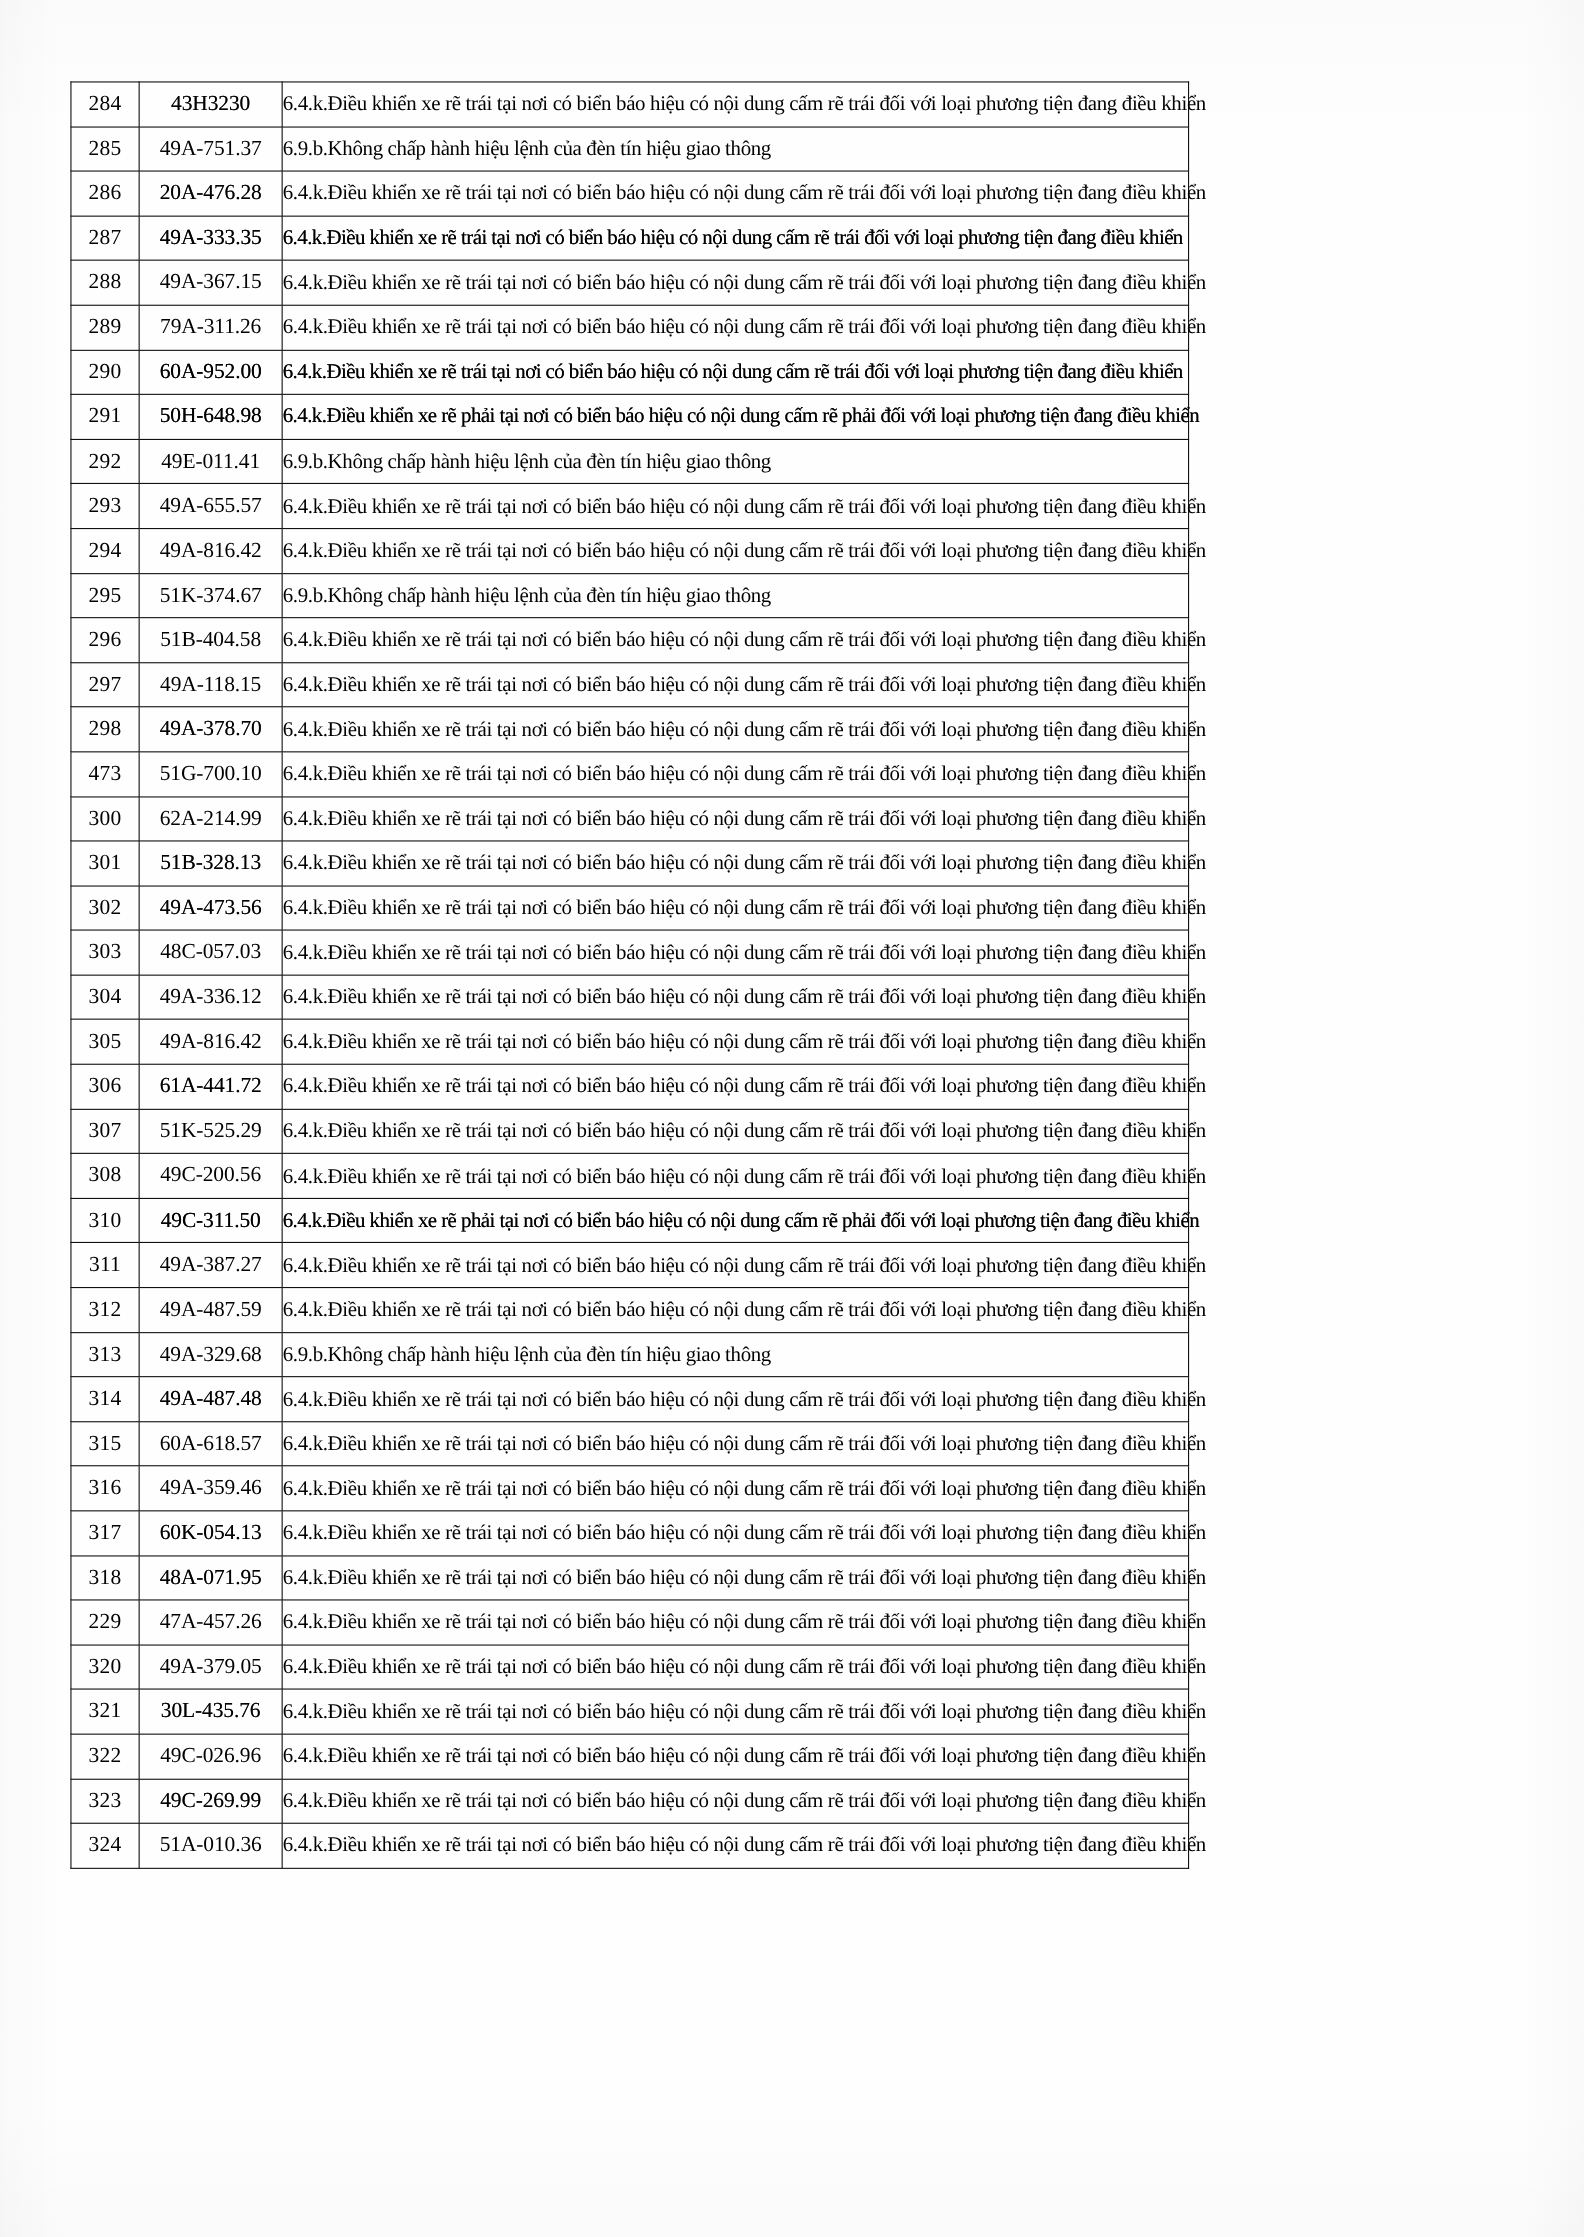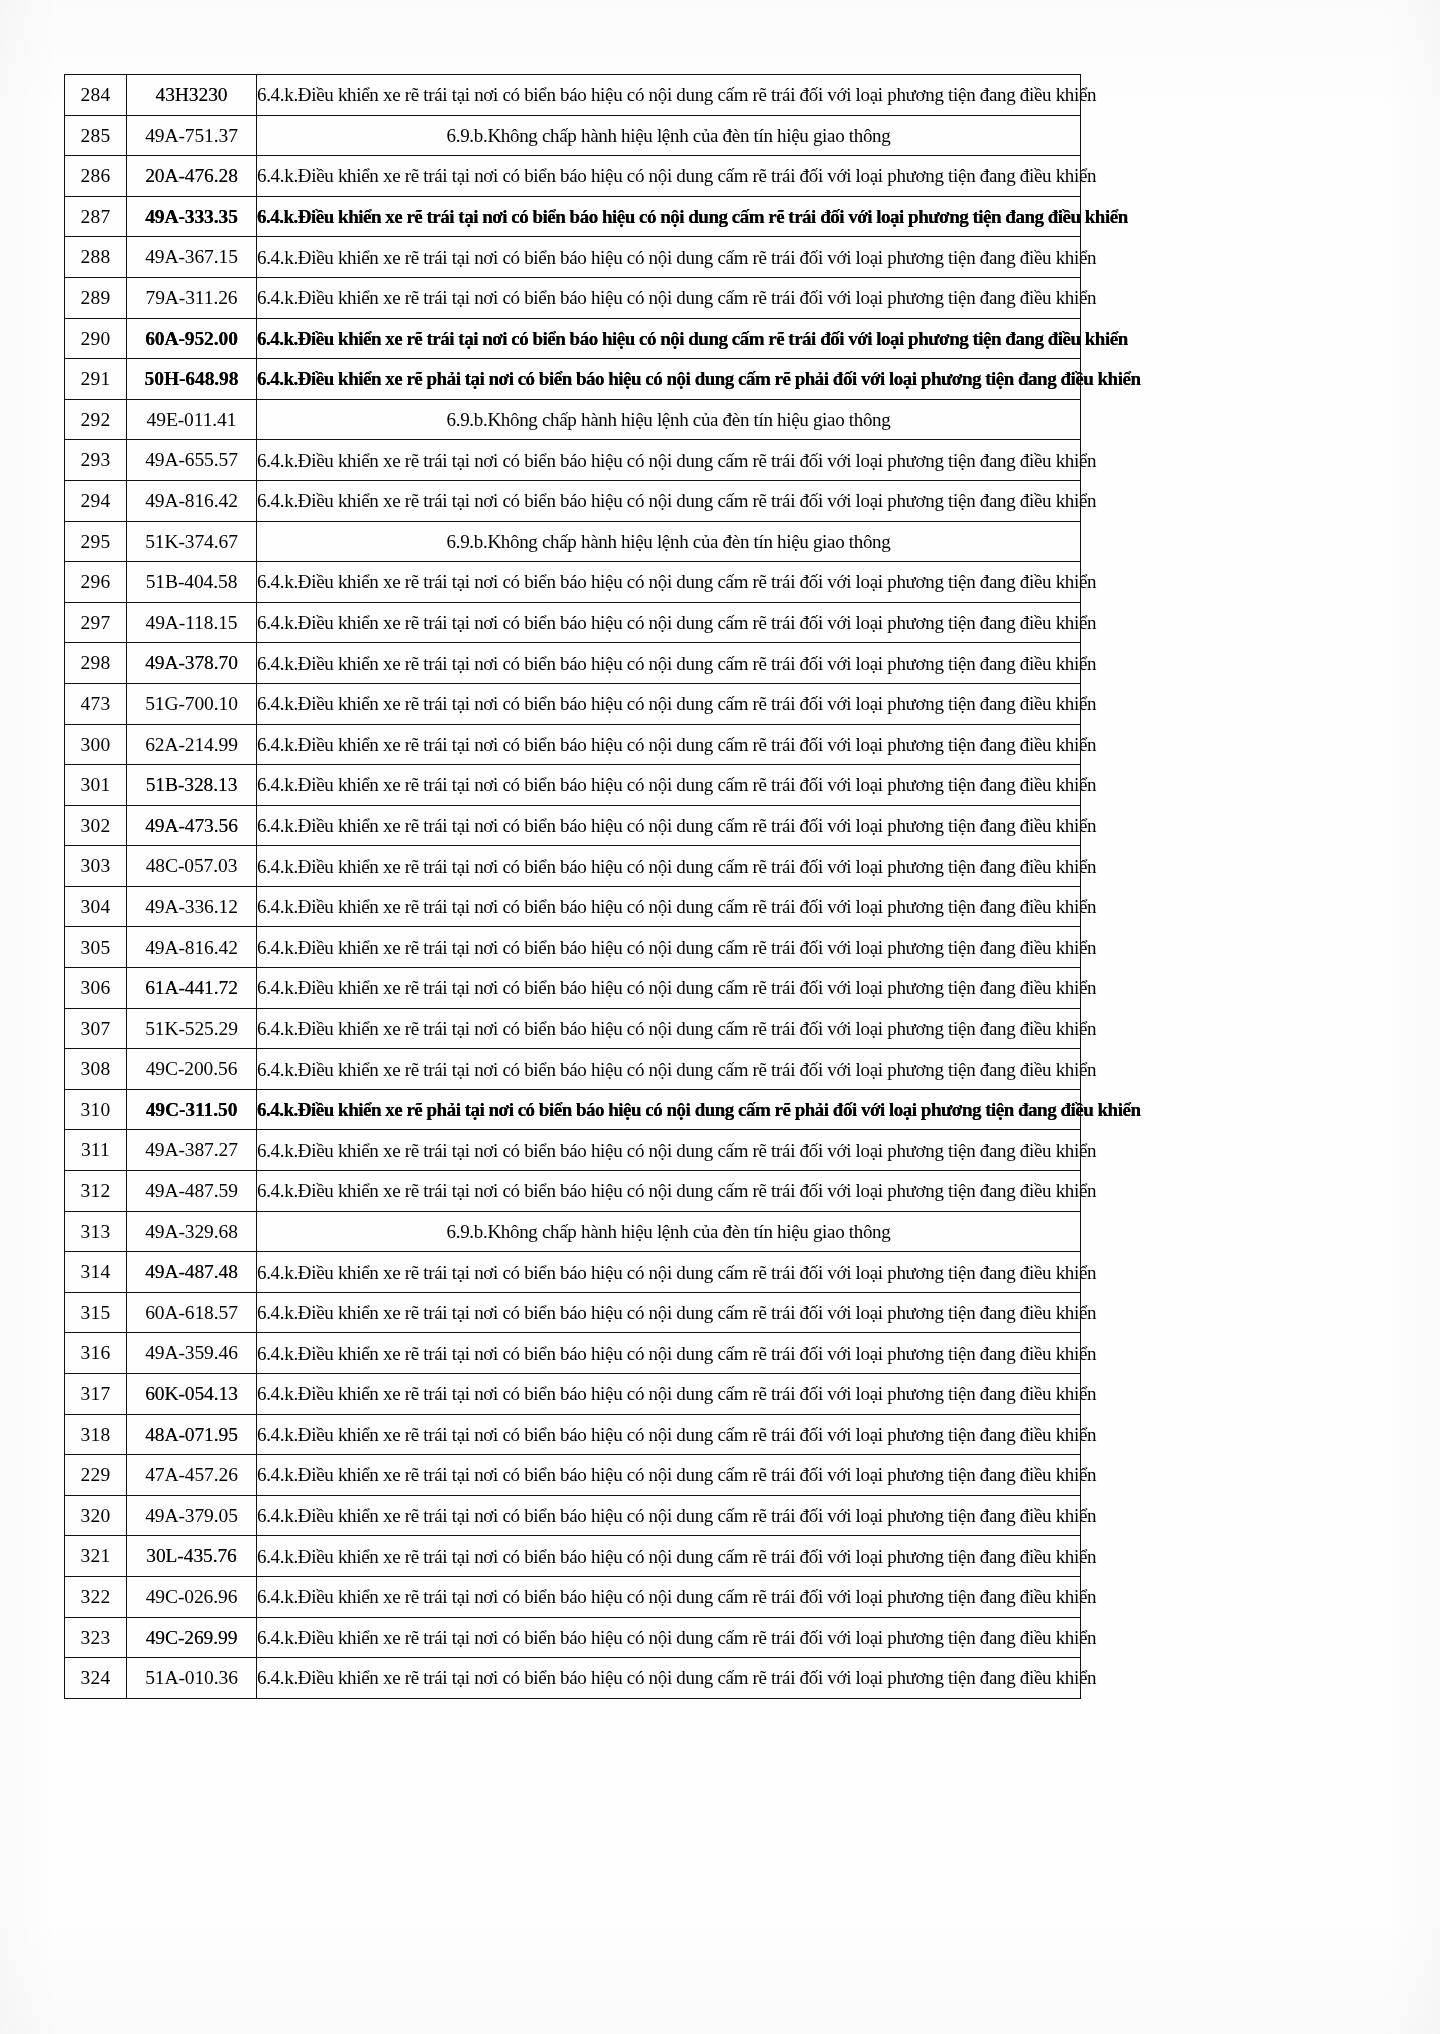--- a/index.html
+++ b/index.html
@@ -61,31 +61,31 @@
     letter-spacing: 0.2px;
   }
   td.plate {
     text-align: center;
     font-weight: normal;
     font-size: 19.5px;
     line-height: 1;
     letter-spacing: -0.1px;
   }
   td.desc {
-    text-align: center;
+    text-align: left;
     font-size: 19px;
     line-height: 1;
     padding-left: 4px;
     white-space: nowrap;
     letter-spacing: -0.32px;
   }
   
   tr.heavy td.plate,
   tr.heavy td.desc {
-    font-weight: bold;
+    font-weight: normal;
     text-shadow: 0 0 0.4px rgba(0,0,0,0.85);
     margin-left: 47px;
   }
   tr.heavy td.desc {
     letter-spacing: -0.5px;
   }
   tr.semi td.plate {
     text-shadow: 0 0 0.35px rgba(0,0,0,0.6);
   }
 </style>

